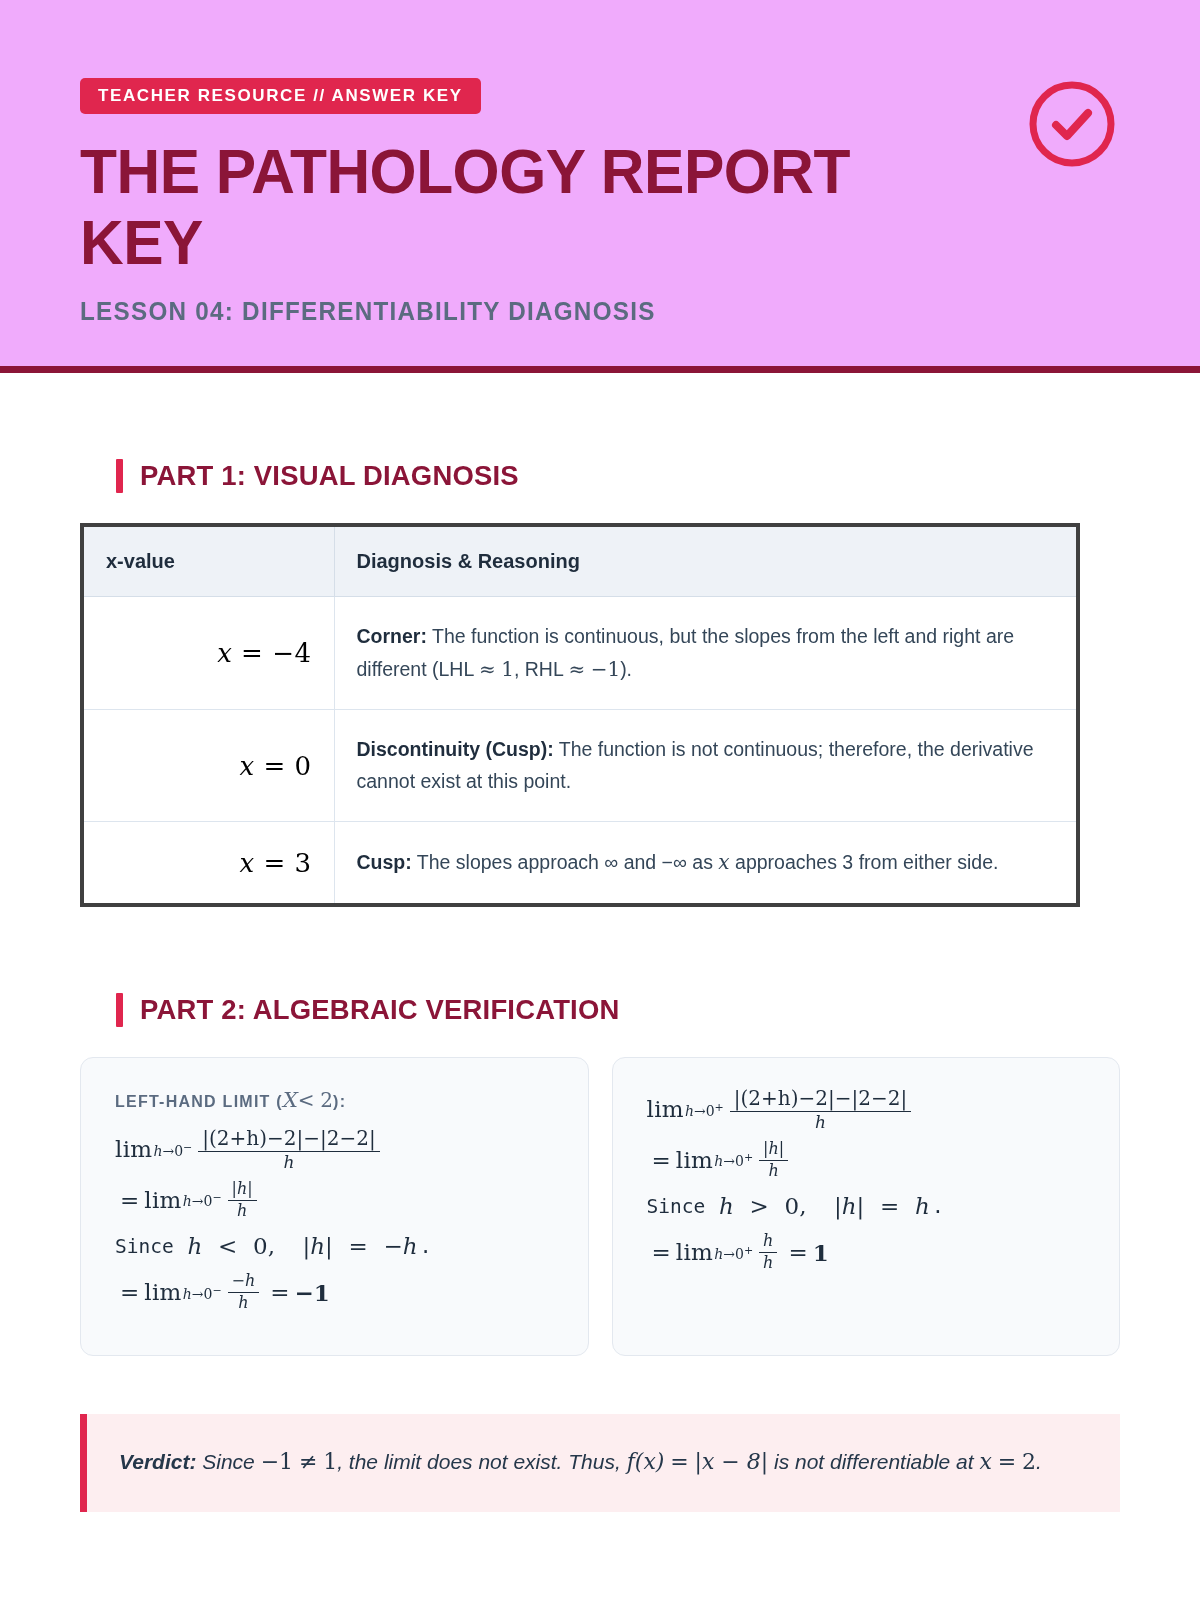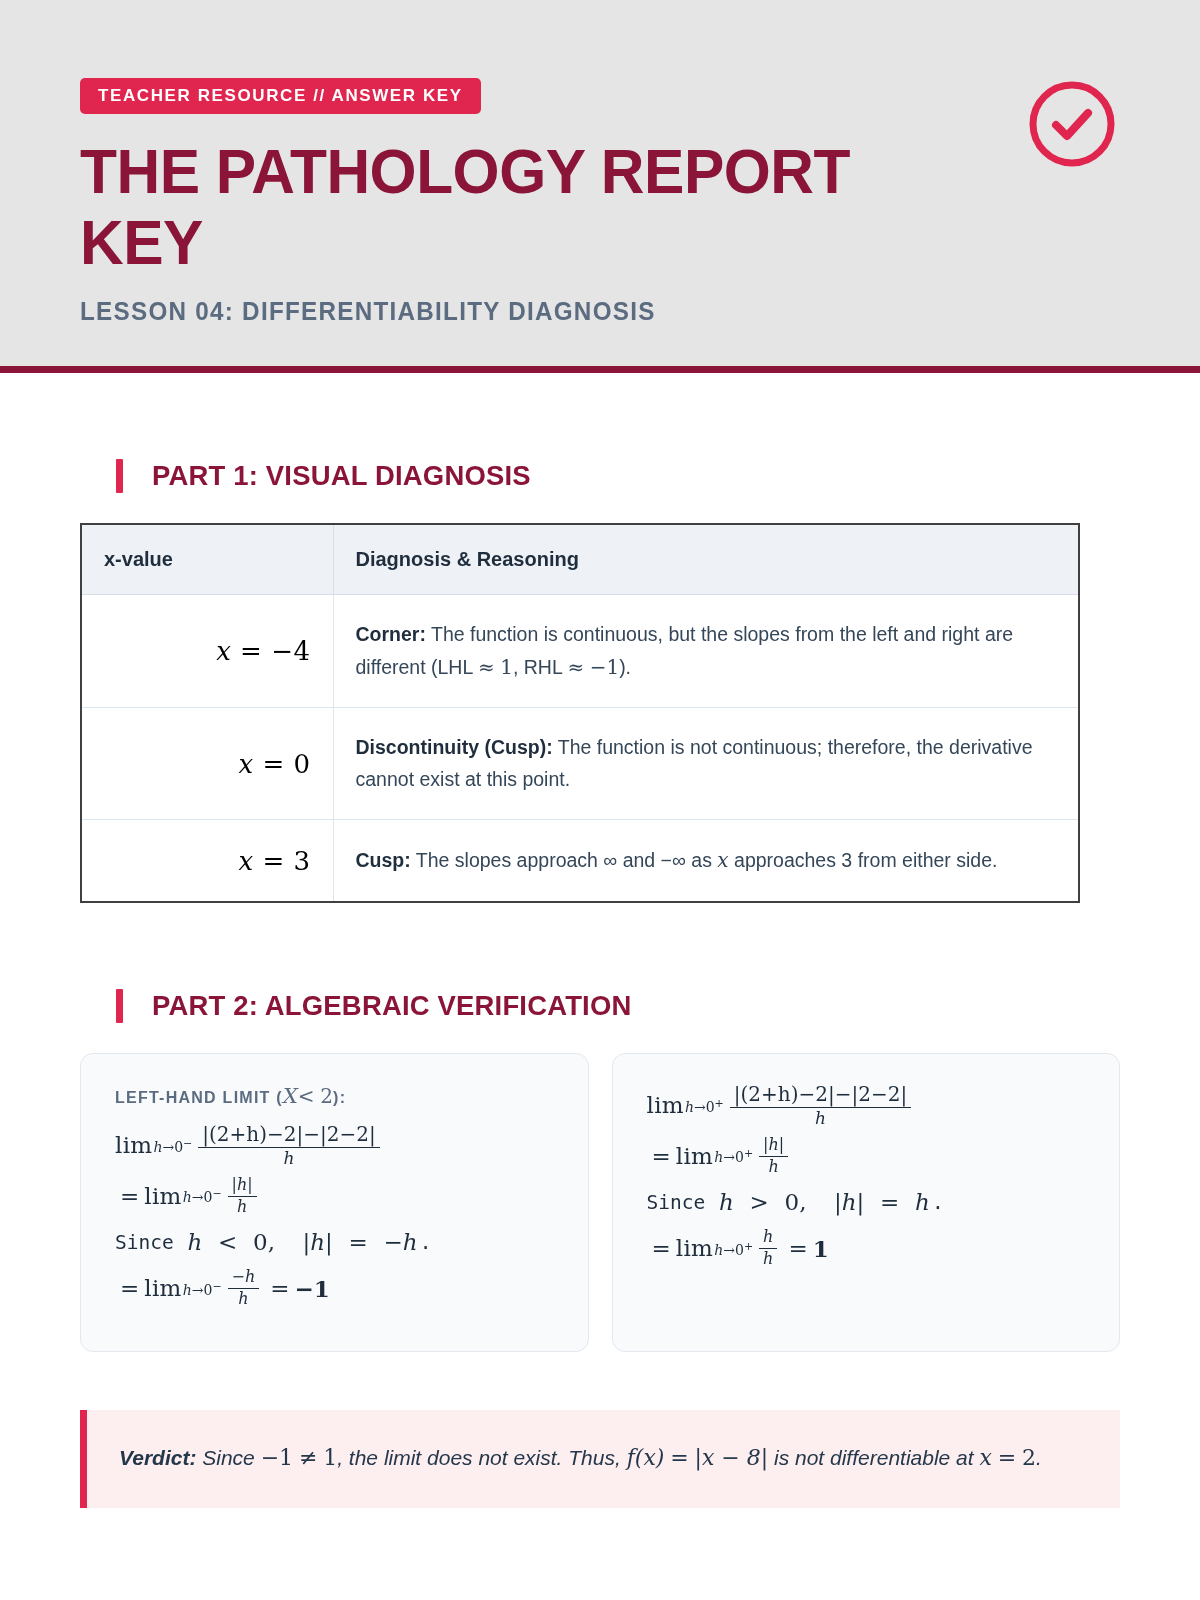--- a/index.html
+++ b/index.html
@@ -16,21 +16,21 @@
     position: relative;
     width: 1200px;
     height: 1600px;
     overflow: hidden;
     background: #ffffff;
   }
 
   
   .header {
     position: relative;
-    background: #e5e5e5;
+    background: #f0abfc;
     padding: 78px 80px 40px 80px;
     border-bottom: 7px solid #8b1538;
     min-height: 352px;
   }
 
   .badge {
     display: inline-block;
     background: #e0264e;
     color: #ffffff;
     font-size: 17px;
@@ -74,21 +74,21 @@
   }
 
   
   .content {
     padding: 0 80px;
   }
 
   .section-head {
     display: flex;
     align-items: center;
-    gap: 29px;
+    gap: 17px;
     margin-top: 86px;
     margin-bottom: 30px;
     padding-left: 36px;
   }
   .section-bar {
     width: 7px;
     height: 34px;
     background: #e0264e;
     border-radius: 1px;
     flex: none;
@@ -99,21 +99,21 @@
     font-weight: bold;
     letter-spacing: 0.2px;
     transform: scaleX(0.98);
     transform-origin: left center;
   }
 
   
   table.diag {
     width: 1000px;
     border-collapse: collapse;
-    border: 2px solid #404040;
+    border: 4px solid #404040;
     table-layout: fixed;
   }
   table.diag thead th {
     background: #eef2f7;
     color: #1f2d3d;
     font-size: 20px;
     font-weight: bold;
     padding: 23px 22px;
     border-right: 1px solid #d5dee8;
     border-bottom: 1px solid #d5dee8;

